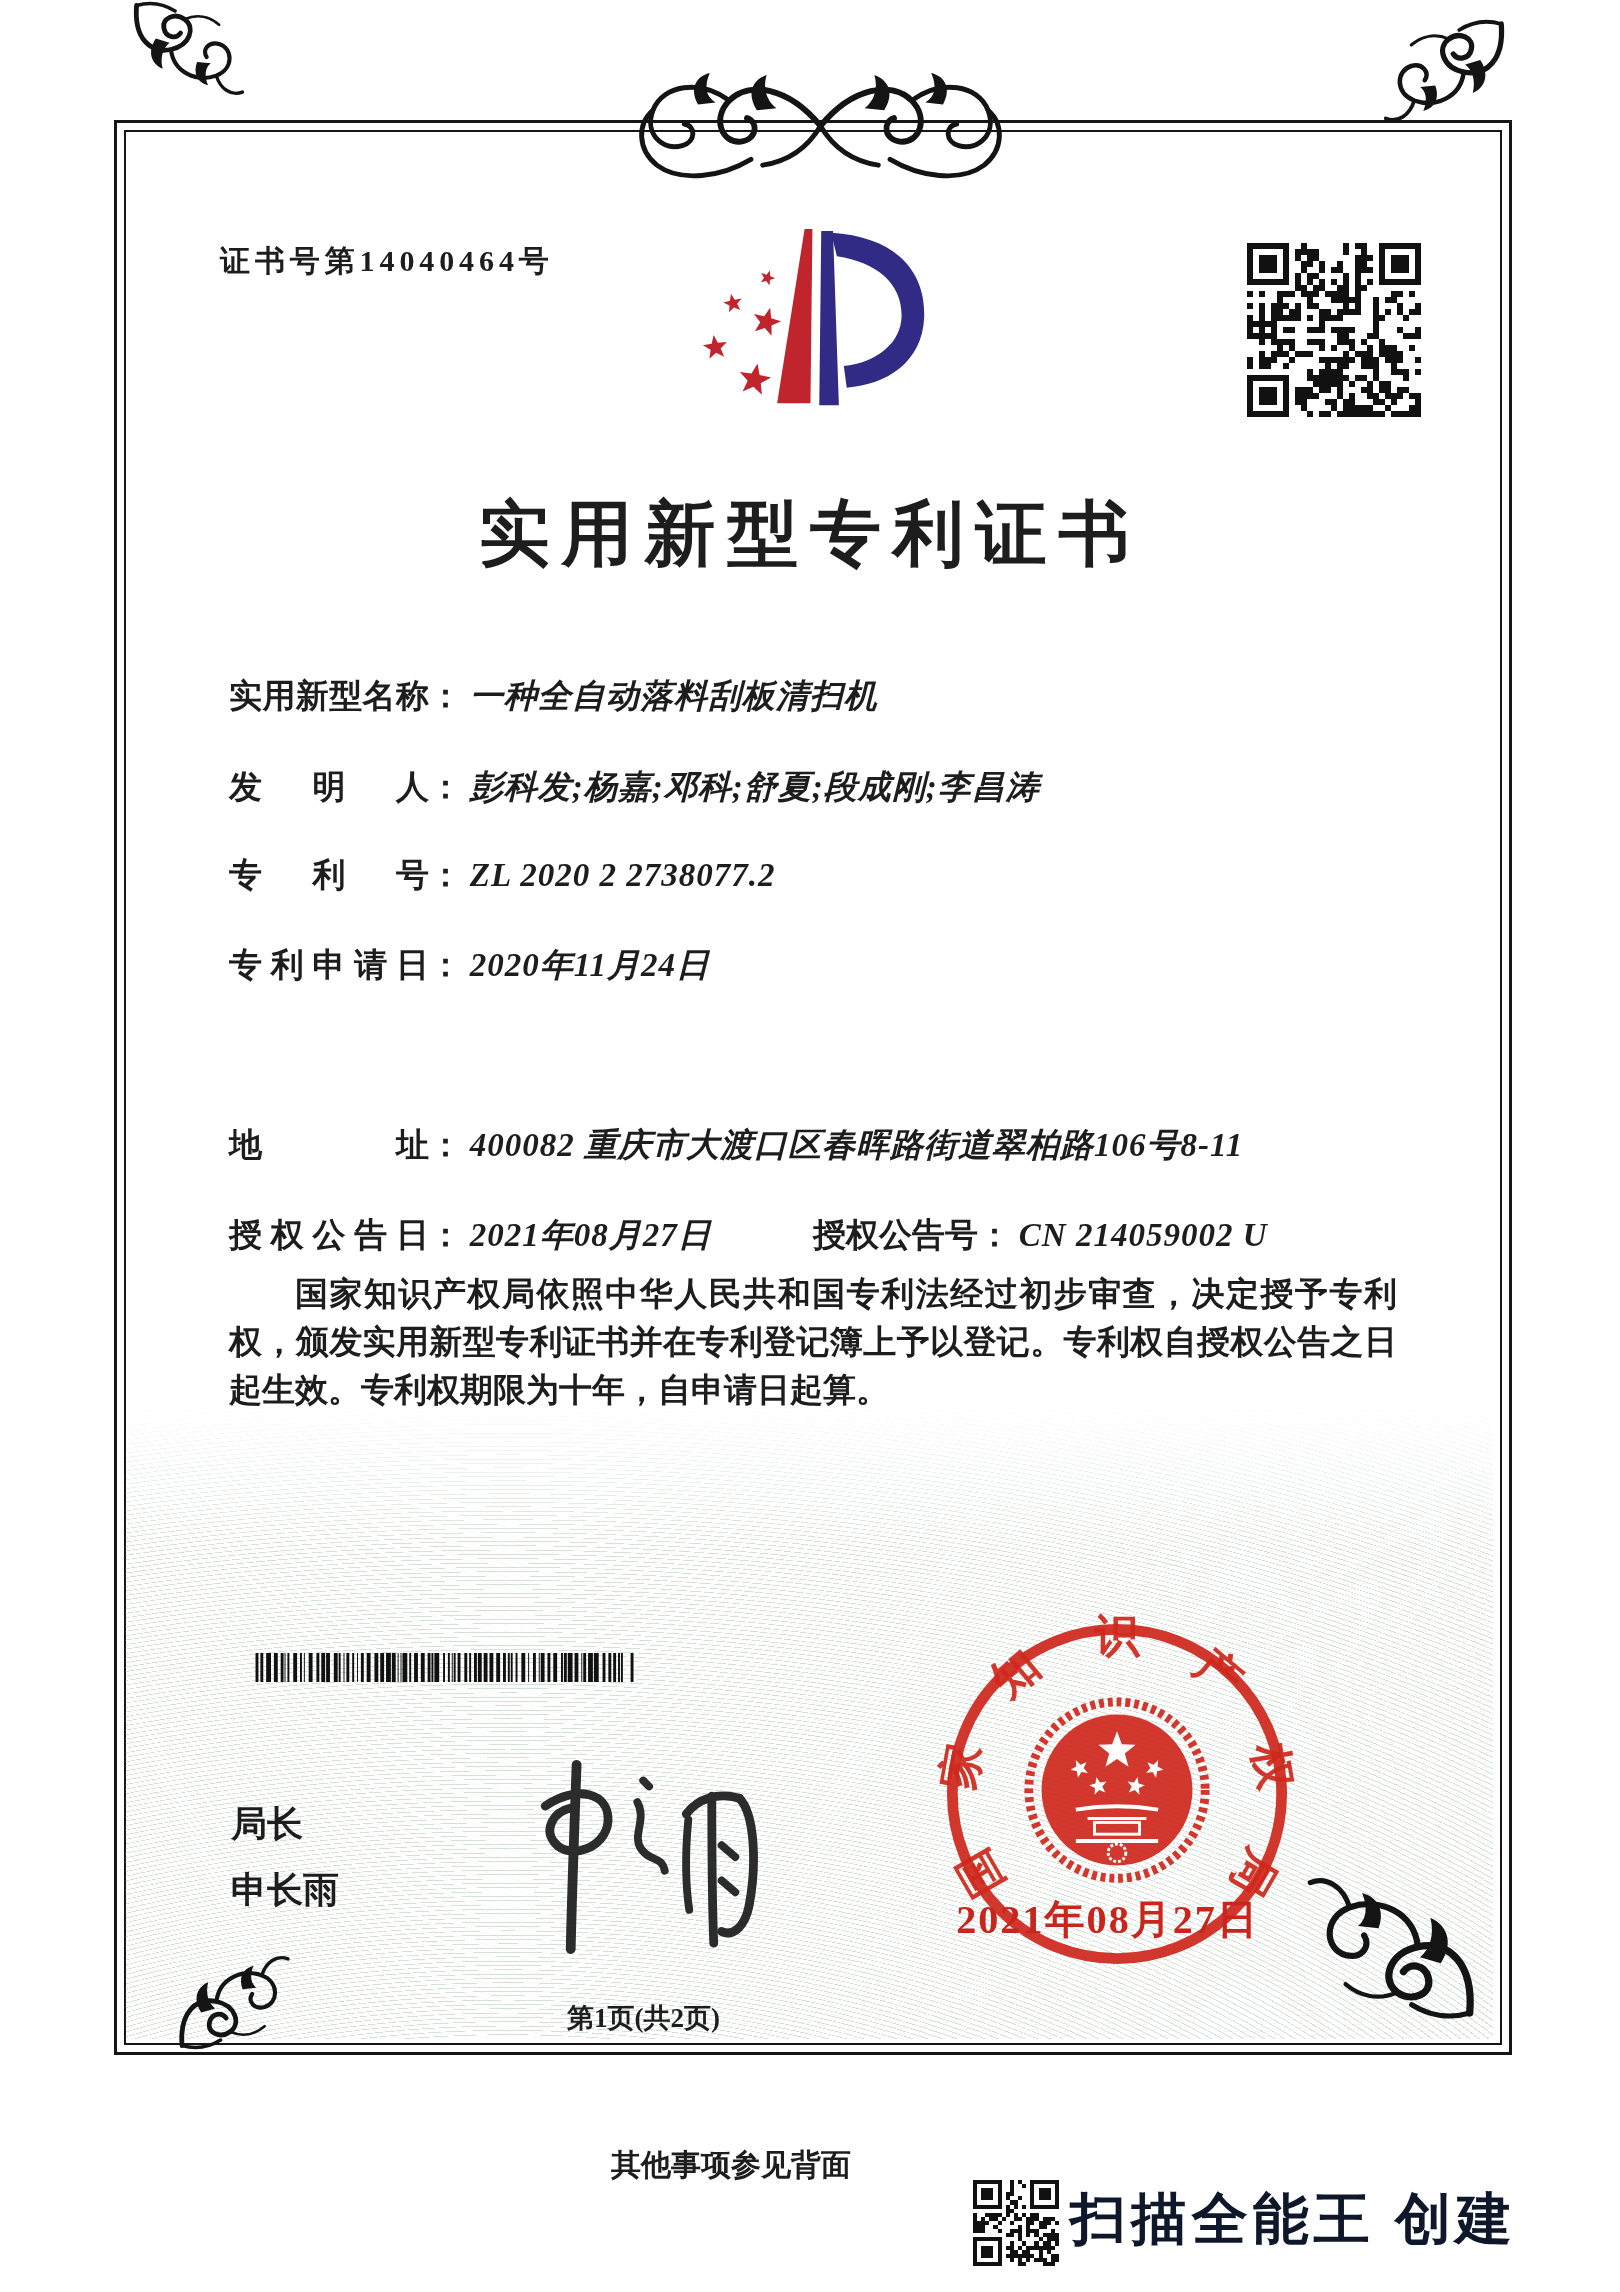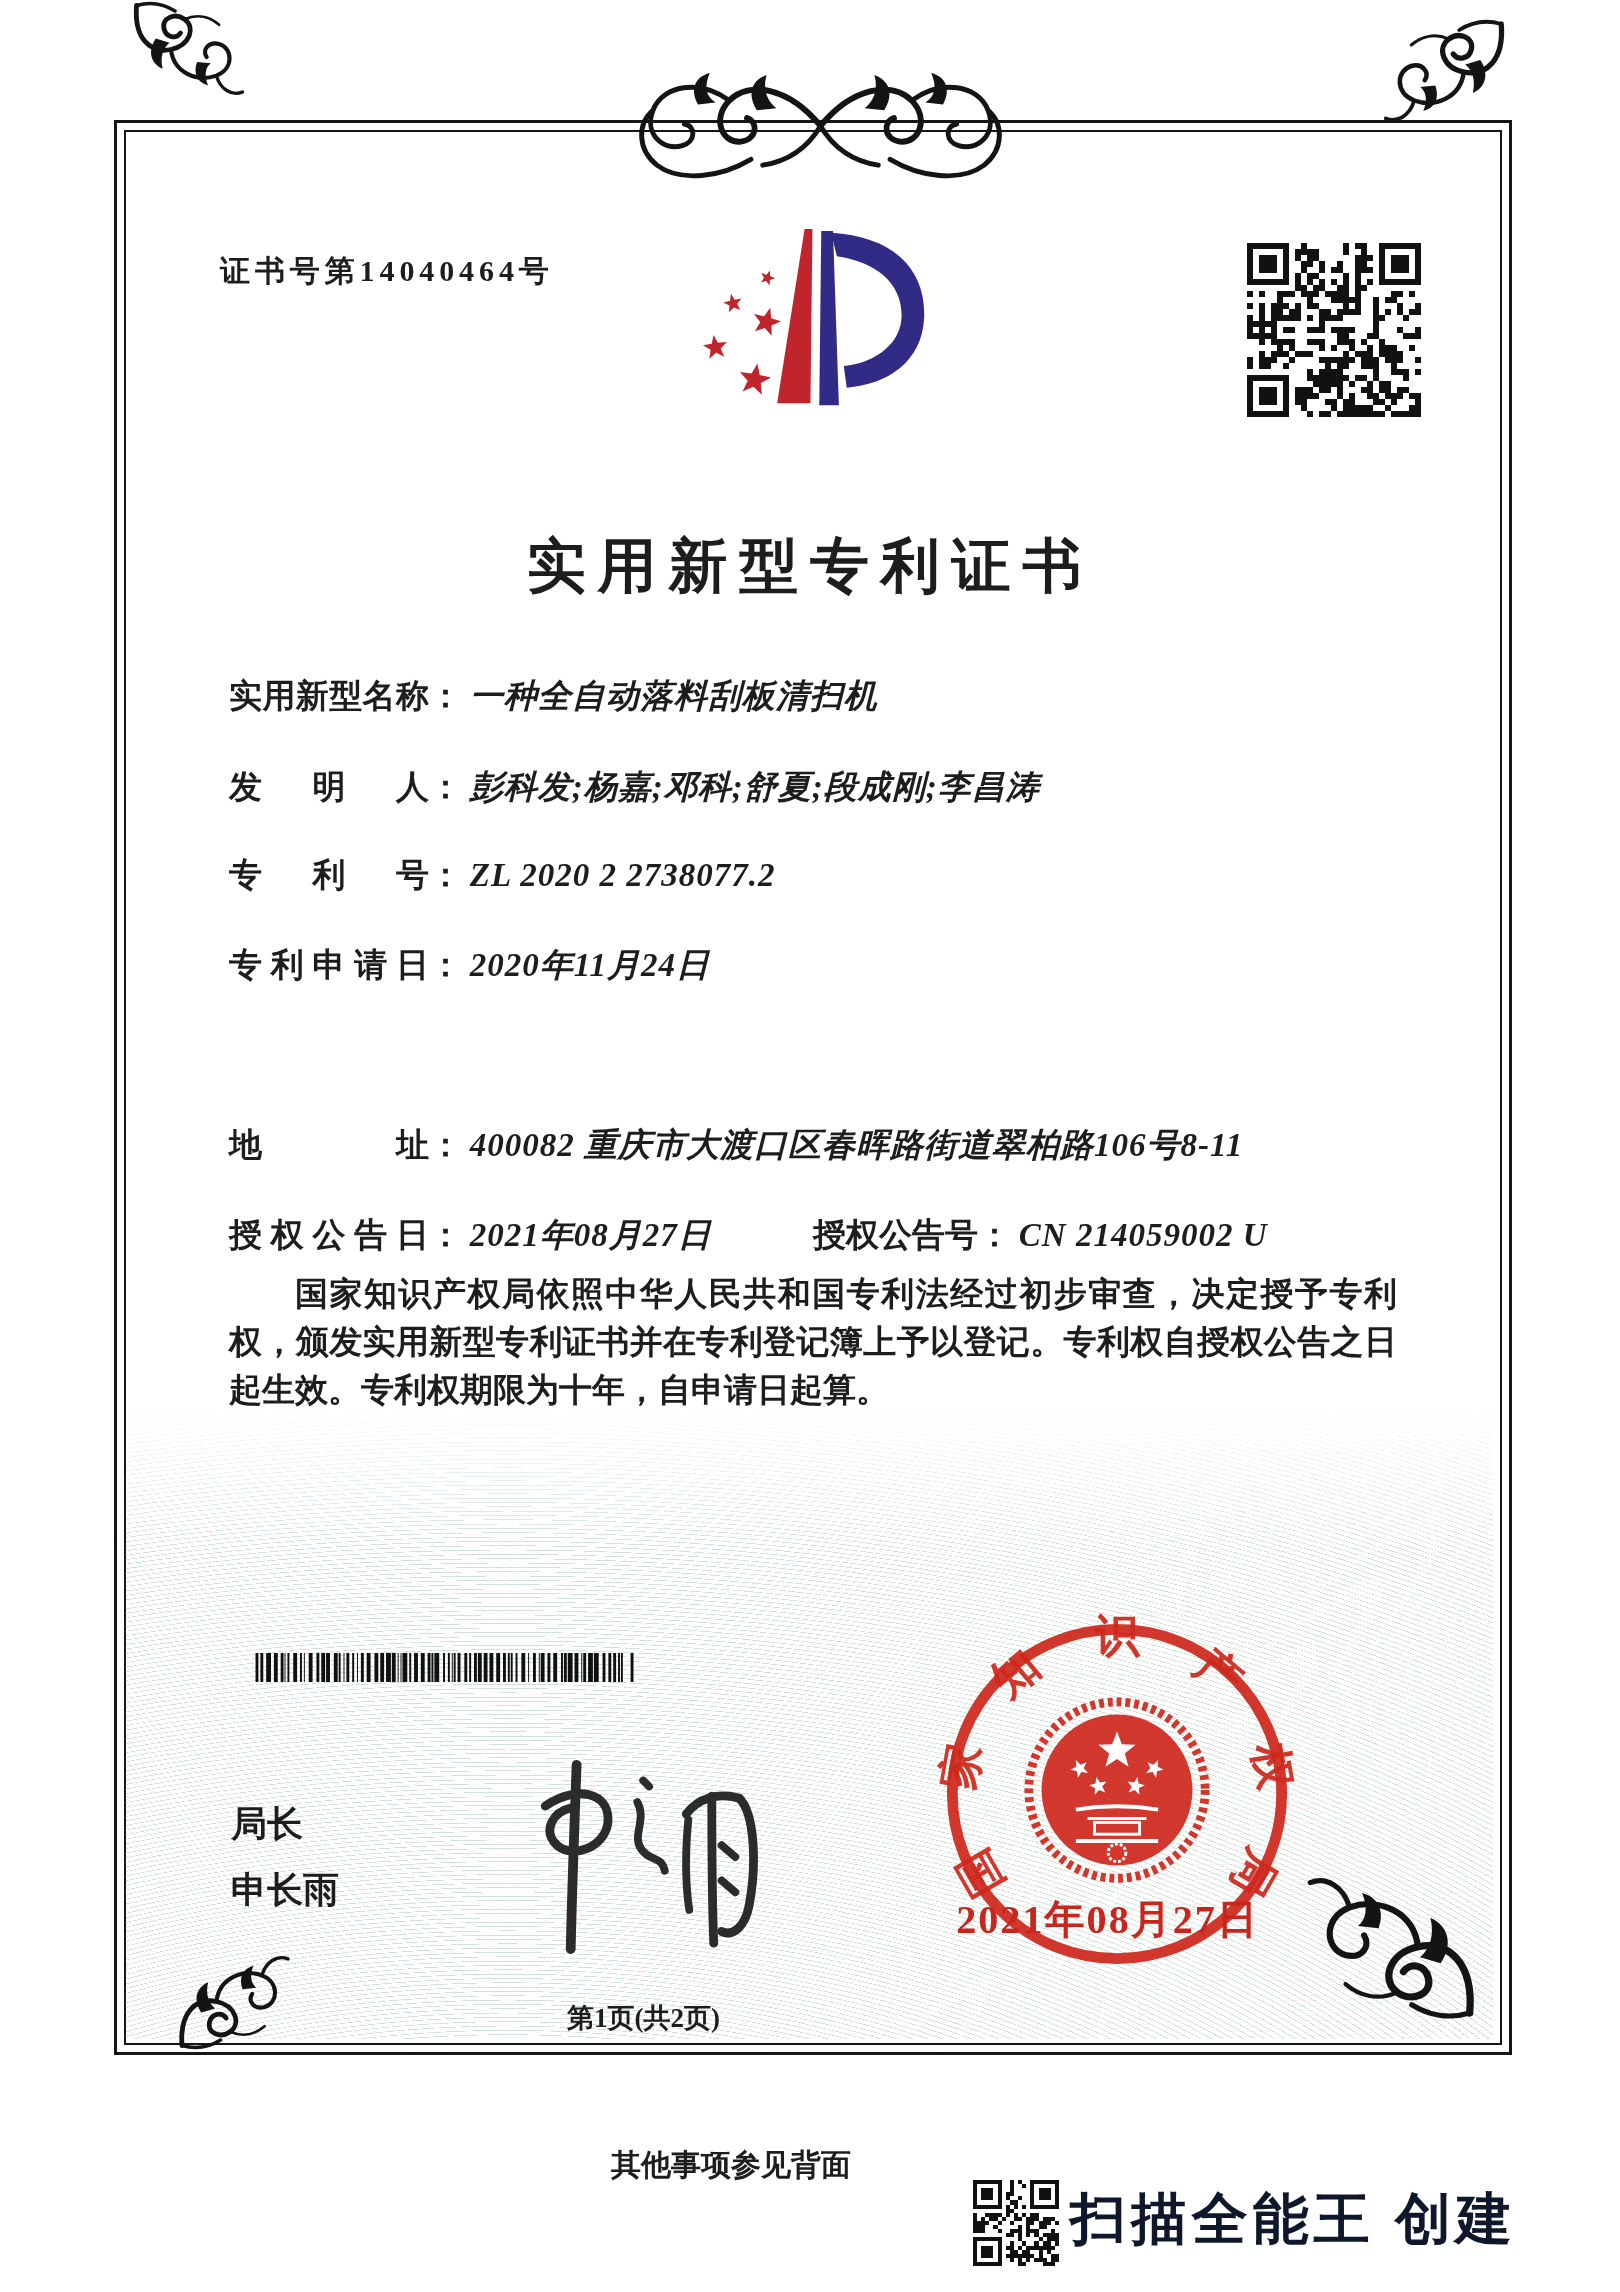--- a/index.html
+++ b/index.html
@@ -10,22 +10,22 @@
   .frame{left:114px;top:120px;width:1392px;height:1929px;border:3.9px solid #161616;}
   .frame-inner{position:absolute;left:6.9px;top:6.9px;right:6.9px;bottom:6.9px;border:2px solid #161616;}
   
   .guilloche{left:125px;top:1402px;width:1368px;height:637px;z-index:0;
     background:
       repeating-radial-gradient(ellipse 1274px 745px at 28% 168%, rgba(120,168,138,.32) 0 1.3px, transparent 1.3px 7.4px),
       repeating-radial-gradient(ellipse 1470px 843px at 82% -70%, rgba(205,160,150,.10) 0 1px, transparent 1px 8.8px);
     -webkit-mask-image:linear-gradient(to bottom,transparent 0,#000 147px);
     mask-image:linear-gradient(to bottom,transparent 0,#000 147px);}
   
-  .cert-no{left:220px;top:251px;font-size:30px;font-weight:600;letter-spacing:4.9px;z-index:2;}
-  .title{left:114px;top:487px;width:1392px;text-align:center;font-size:59px;font-weight:700;letter-spacing:11.8px;z-index:2;margin-top:40px;}
+  .cert-no{left:220px;top:241px;font-size:30px;font-weight:600;letter-spacing:4.9px;z-index:2;}
+  .title{left:114px;top:487px;width:1392px;text-align:center;font-size:71px;font-weight:700;letter-spacing:11.8px;z-index:2;}
   .field-row{left:229px;font-size:33px;font-weight:600;white-space:nowrap;z-index:2;}
   .flabel{display:inline-block;width:200px;text-align:justify;text-align-last:justify;vertical-align:top;}
   .fcolon{display:inline-block;margin-right:7.8px;}
   .fvalue{letter-spacing:1px;font-style:italic;}
   .grant-col2{position:absolute;left:584px;top:0;white-space:nowrap;}
   .paras{left:229px;top:1270px;width:1168px;font-size:33px;font-weight:600;line-height:48px;
          text-align:justify;z-index:2;}
   .paras p{margin:0;text-indent:2em;}
   .director{left:231px;font-size:36px;font-weight:700;font-family:"Liberation Sans","DejaVu Sans",sans-serif;z-index:2;}
   .page-info{left:567px;top:2000px;width:392px;text-align:left;font-size:27px;font-weight:600;z-index:2;}

